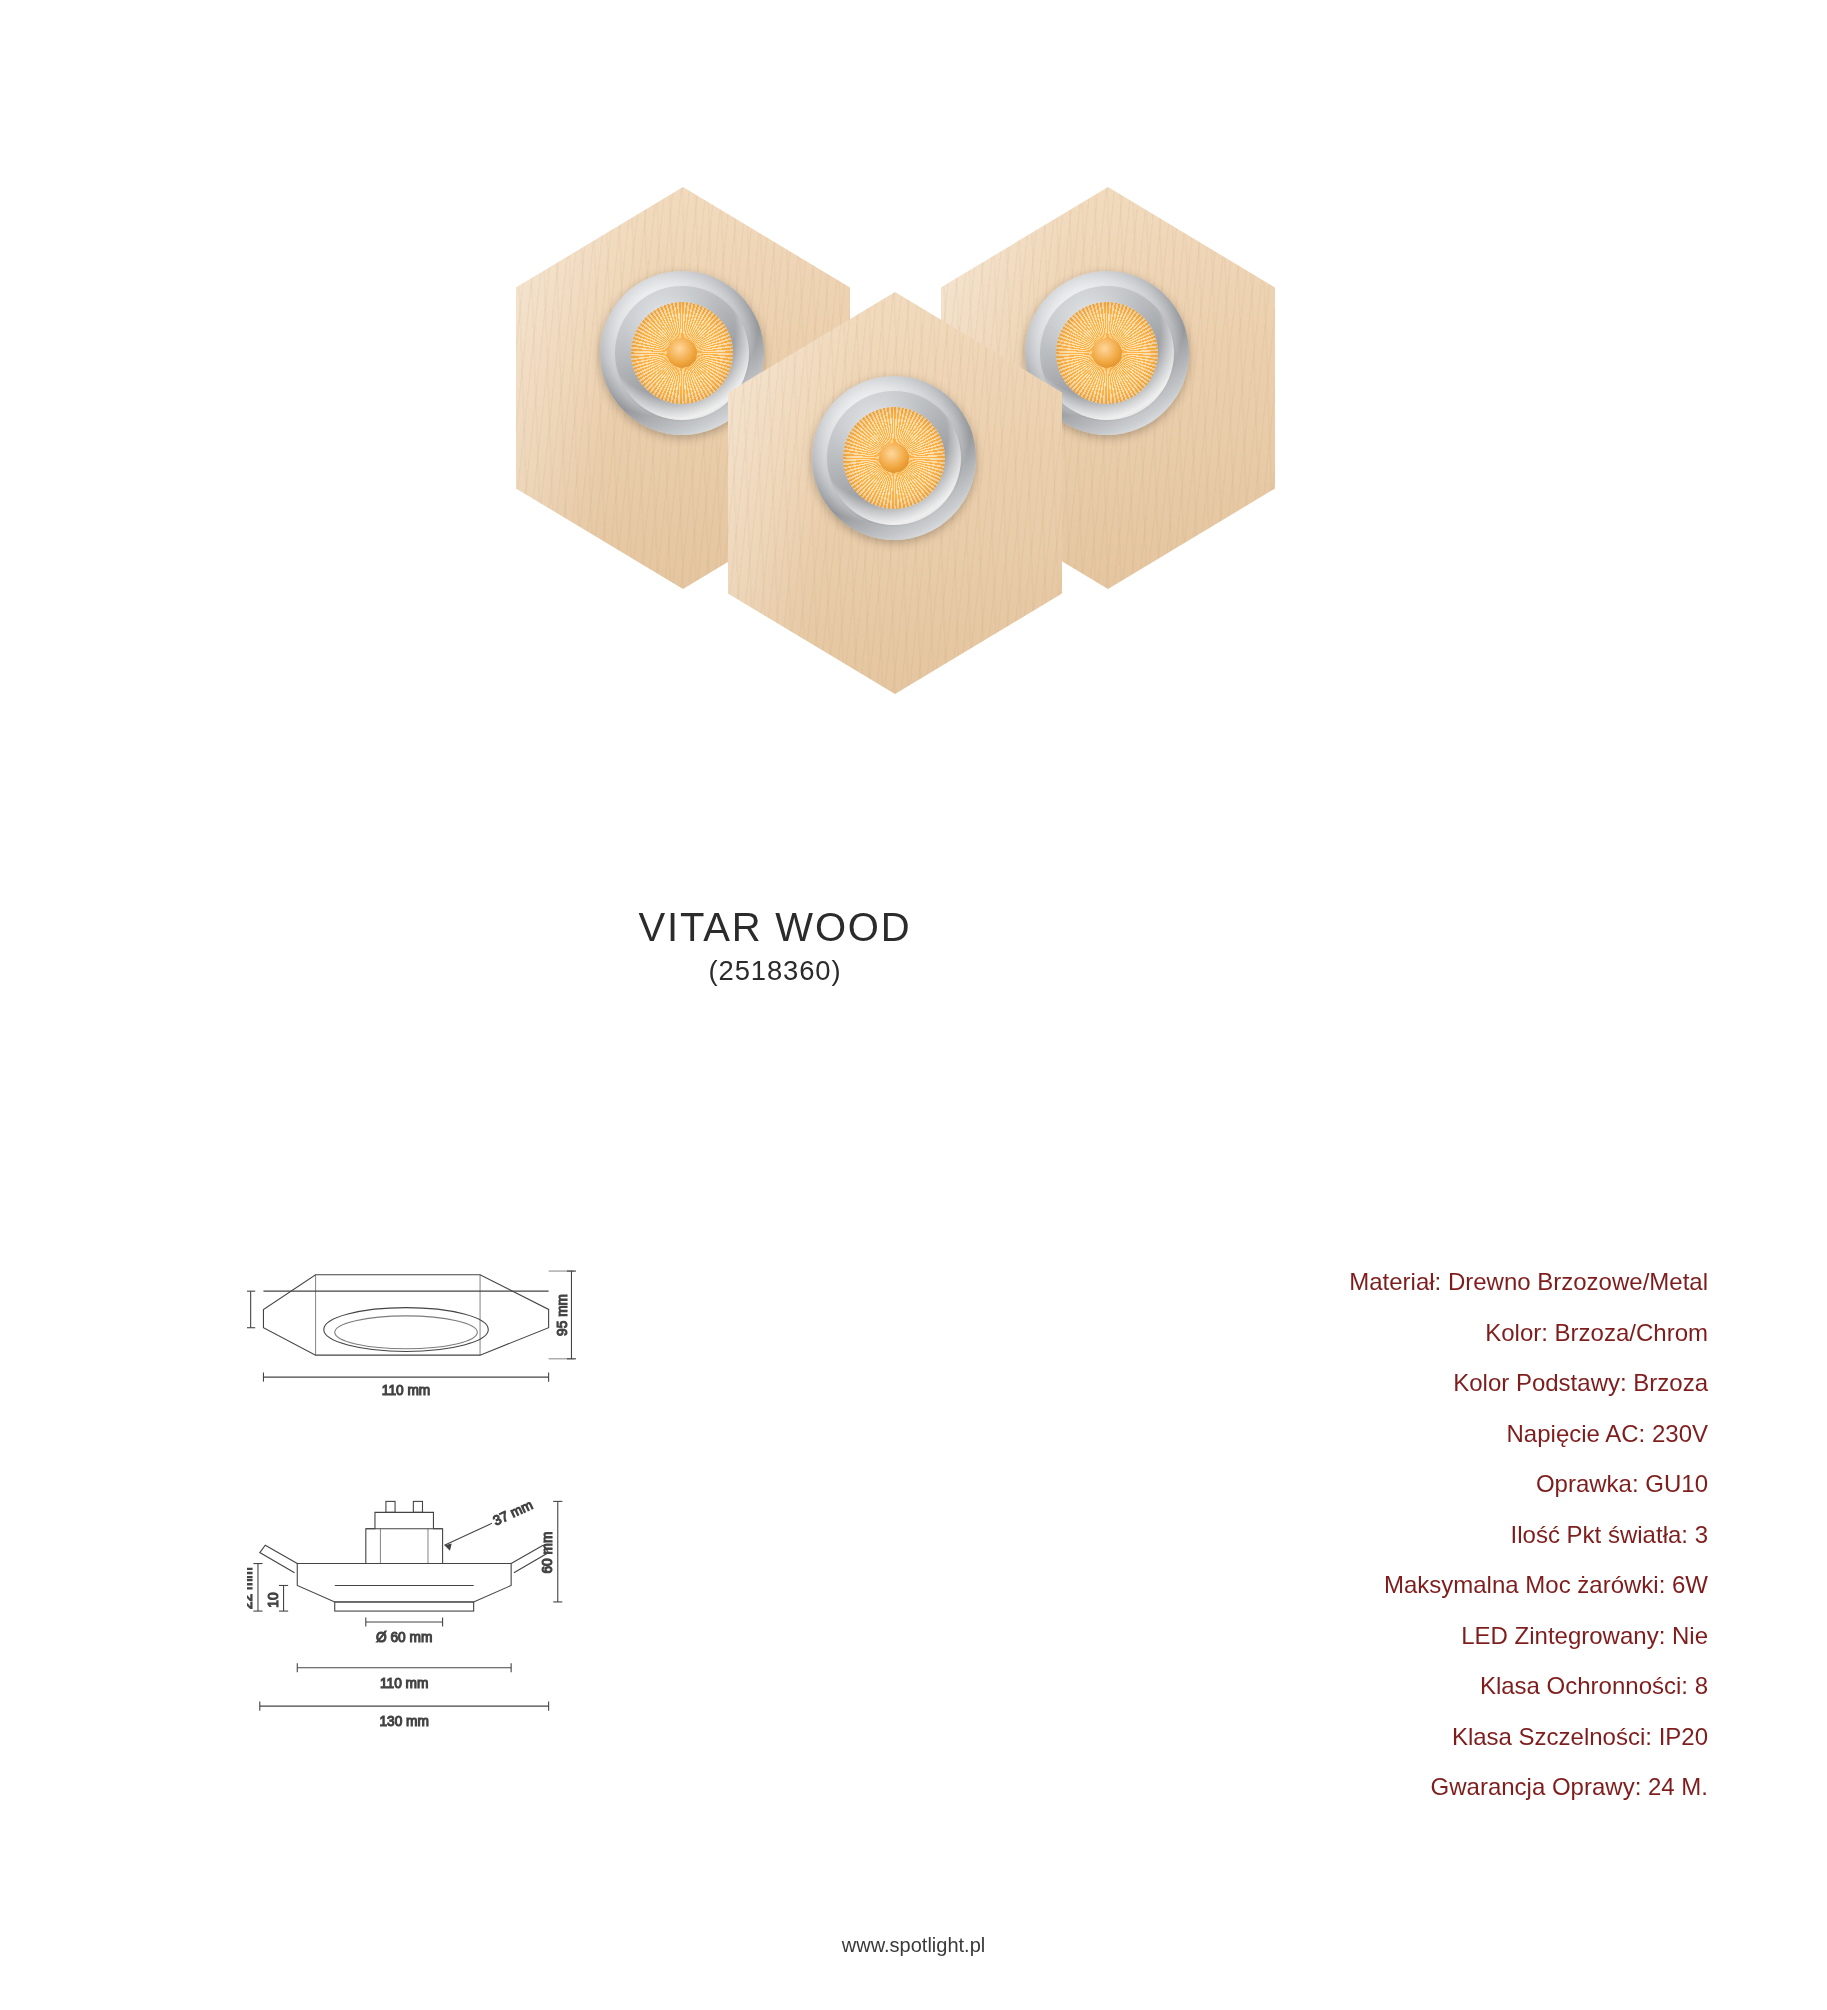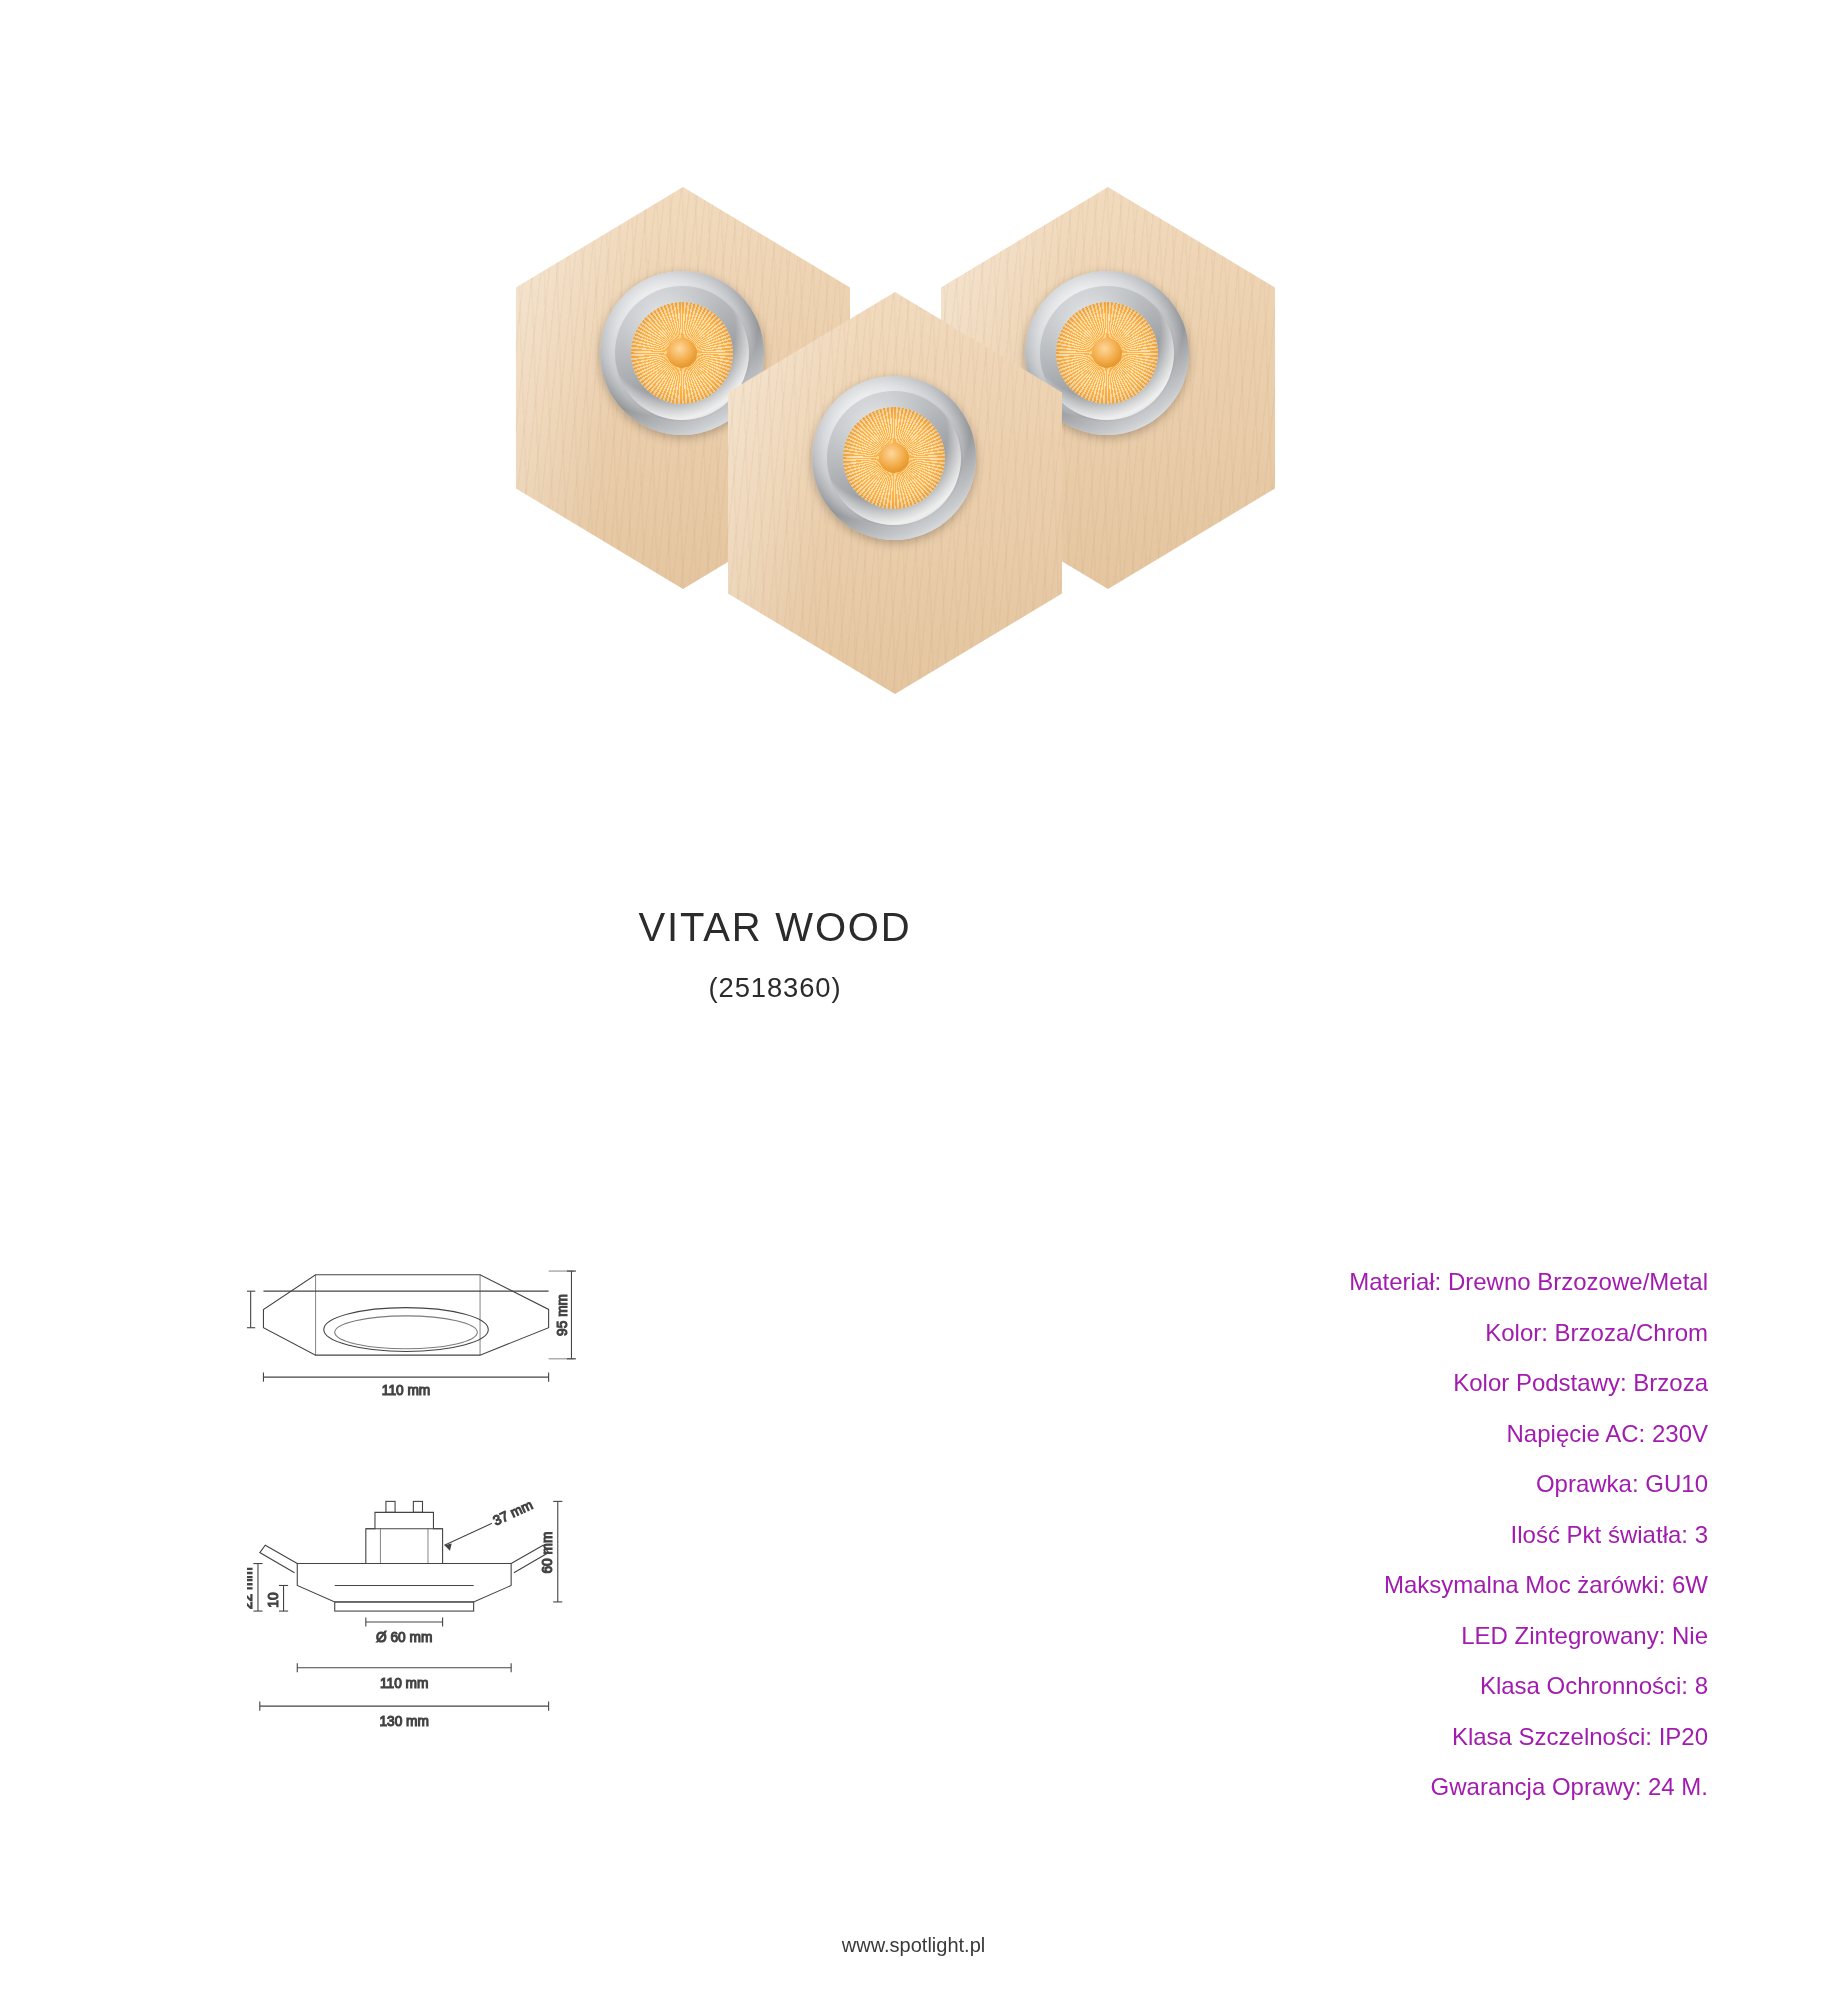--- a/index.html
+++ b/index.html
@@ -109,21 +109,21 @@
   }
   .product-title {
     font-size: 40px;
     letter-spacing: 1.8px;
     color: #2b2b2b;
     font-weight: 400;
   }
   .product-code {
     font-size: 27.4px;
     color: #2b2b2b;
-    margin-top: 22px;
+    margin-top: 5px;
     letter-spacing: 0.9px;
   }
 
   
   .drawings {
     position: absolute;
     left: 247px;
     top: 1238px;
     width: 457px;
     height: 567px;
@@ -138,21 +138,21 @@
   .specs {
     position: absolute;
     right: 119px;
     top: 1270px;
     width: 841px;
     text-align: right;
   }
   .spec-row {
     font-size: 24px;
     line-height: 1.0;
-    color: #a21caf;
+    color: #7f1d1d;
     margin-bottom: 26.5px;
     white-space: nowrap;
   }
   .spec-row:last-child { margin-bottom: 0; }
 
   
   .footer {
     position: absolute;
     bottom: 53px;
     left: 0;

